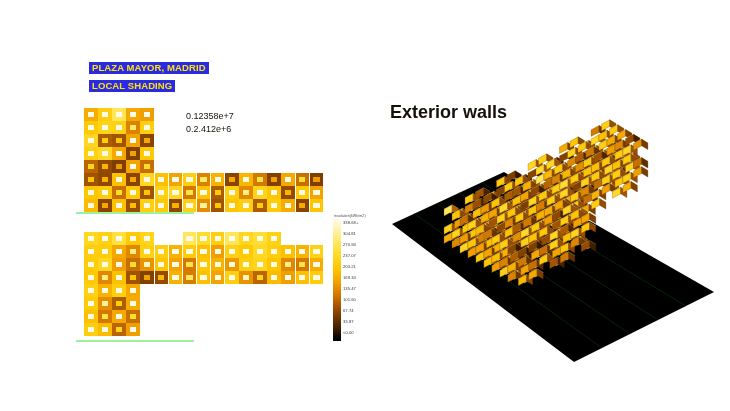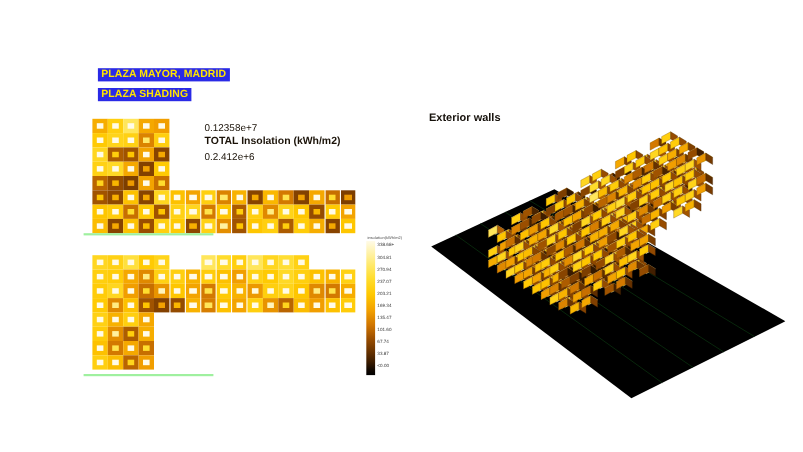--- a/index.html
+++ b/index.html
@@ -62,36 +62,35 @@
   .legend-label{
     position:absolute;left:2px;
     font-size:4.2px;color:#3a3a3a;line-height:1;
     white-space:nowrap;letter-spacing:0.02px;
   }
 
   
   .v3d{position:absolute;left:384px;top:96px;width:330px;height:270px;}
   .v3d-title{
     position:absolute;left:6px;top:6px;
-    font-size:10px;font-weight:bold;color:#15100a;white-space:nowrap;
+    font-size:18px;font-weight:bold;color:#15100a;white-space:nowrap;
   }
 </style>
 </head>
 <body>
 
 <div class="stage">
 
   <div class="title-block">
     <span class="sub-row"><span class="title-sub1">PLAZA MAYOR, MADRID</span></span>
-    <span class="sub-row"><span class="title-sub2">PLAZA SHADING</span></span>
+    <span class="sub-row"><span class="title-sub2">LOCAL SHADING</span></span>
   </div>
 
   <div class="stats">
     <div class="stat-value">0.12358e+7</div>
-    <div class="stat-label">TOTAL Insolation (kWh/m2)</div>
     <div class="stat-value">0.2.412e+6</div>
   </div>
 
   <div class="plan" id="panel-upper" style="left:84px;top:108px;width:240px;height:104px;">
     <div class="cellgrid">
         <div class="cell" style="left: 0px; top: 0px; width: 13.6px; height: 12.5px; background: rgb(246, 173, 0);">
           <div class="win" style="left: 3.666px; top: 3.666px; width: 6.268px; height: 5.168px; background: rgb(255, 251, 232);"></div>
         </div>
         <div class="cell" style="left: 14.1px; top: 0px; width: 13.6px; height: 12.5px; background: rgb(255, 207, 15);">
           <div class="win" style="left: 3.666px; top: 3.666px; width: 6.268px; height: 5.168px; background: rgb(255, 251, 232);"></div>

